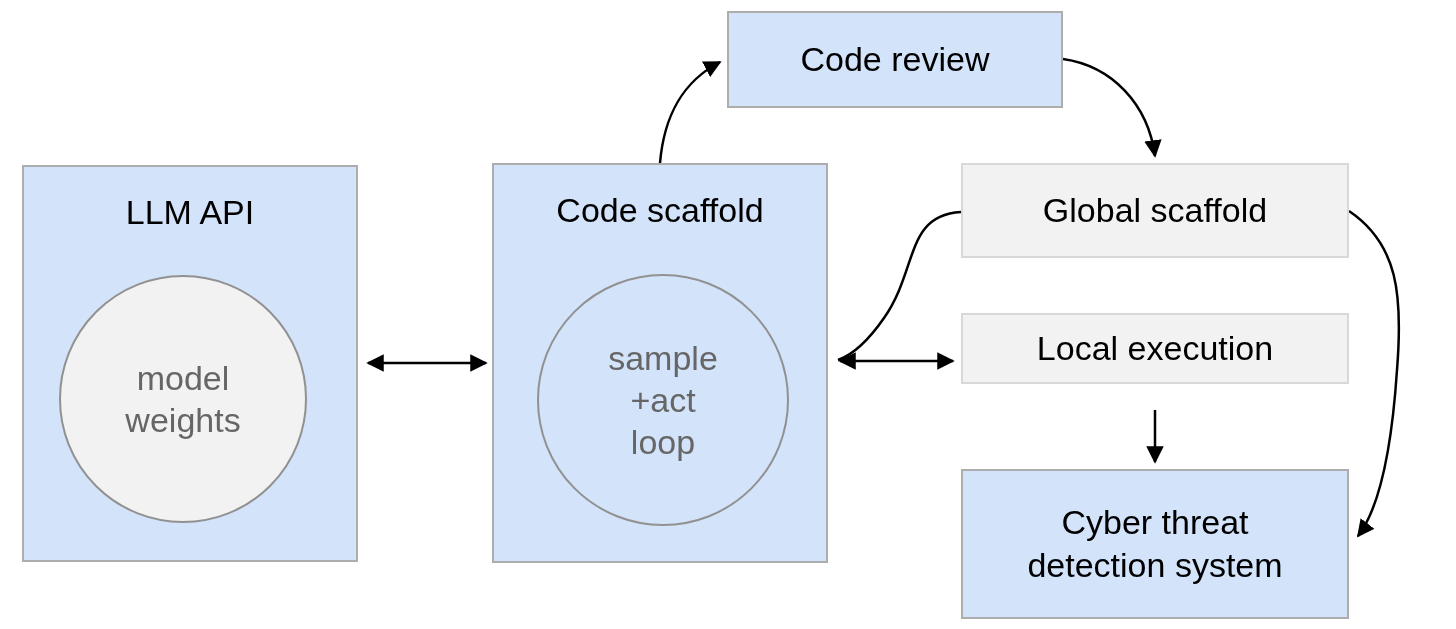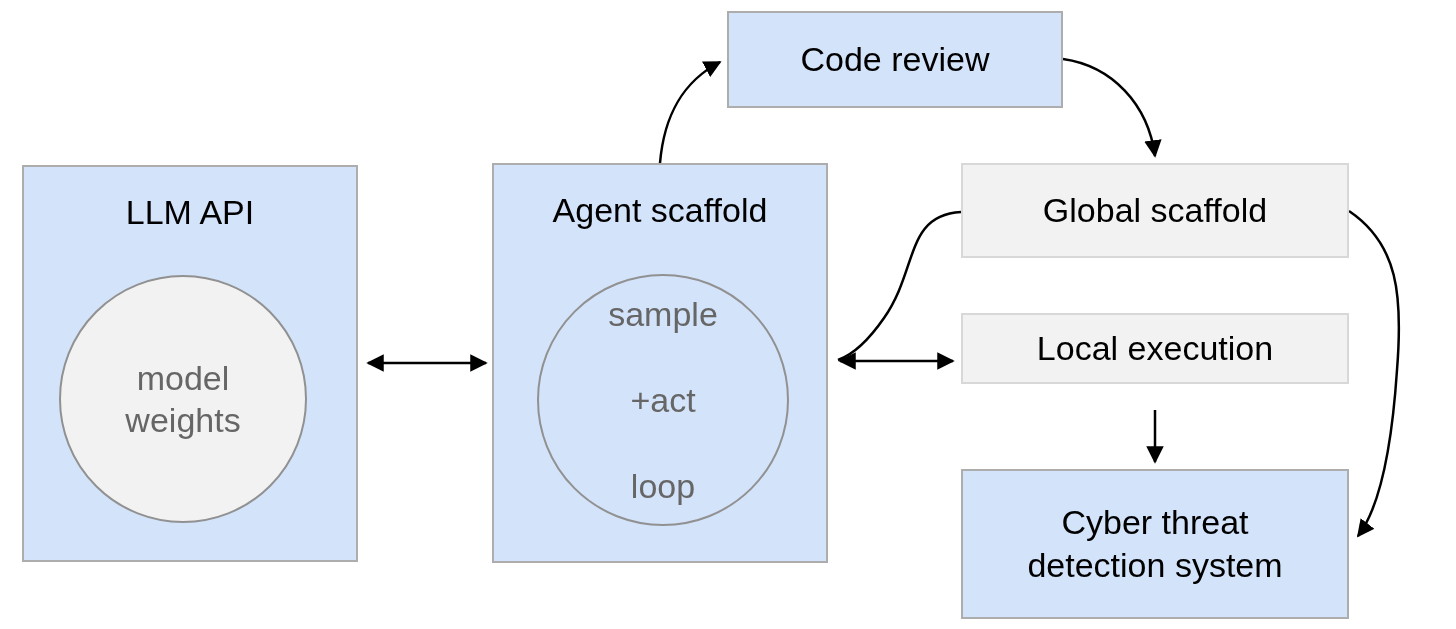--- a/index.html
+++ b/index.html
@@ -65,21 +65,21 @@
     display: flex;
     flex-direction: column;
     align-items: center;
     justify-content: center;
     text-align: center;
     font-size: 34px;
     line-height: 42px;
     color: var(--text-secondary, #666);
   }
   .inner-circle.gray-fill { background: var(--node-gray, #f2f2f2); }
-  .inner-circle.blue-fill { background: var(--node-blue, #d3e3fa); gap: 44px; }
+  .inner-circle.blue-fill { background: var(--node-blue, #d3e3fa); }
 </style>
 </head>
 <body>
 
 <div class="canvas">
 
   <svg class="arrows" viewBox="0 0 1456 629" xmlns="http://www.w3.org/2000/svg">
     <defs>
       <marker id="arw" viewBox="0 0 10 10" refX="9" refY="5" markerWidth="7" markerHeight="7" orient="auto-start-reverse">
         <path d="M0,0 L10,5 L0,10 z" fill="#000000"></path>
@@ -103,21 +103,21 @@
 
   <div class="node blue" style="left:22px; top:165px; width:336px; height:397px;">
     <div class="node-title">LLM API</div>
     <div class="inner-circle gray-fill" style="left:35px; top:108px; width:248px; height:248px;">
       <div>model</div>
       <div>weights</div>
     </div>
   </div>
 
   <div class="node blue" style="left:492px; top:163px; width:336px; height:400px;">
-    <div class="node-title">Agent scaffold</div>
+    <div class="node-title">Code scaffold</div>
     <div class="inner-circle blue-fill" style="left:43px; top:109px; width:252px; height:252px;">
       <div>sample</div>
       <div>+act</div>
       <div>loop</div>
     </div>
   </div>
 
   <div class="node blue centered" style="left:727px; top:11px; width:336px; height:97px;">
     <div>Code review</div>
   </div>

